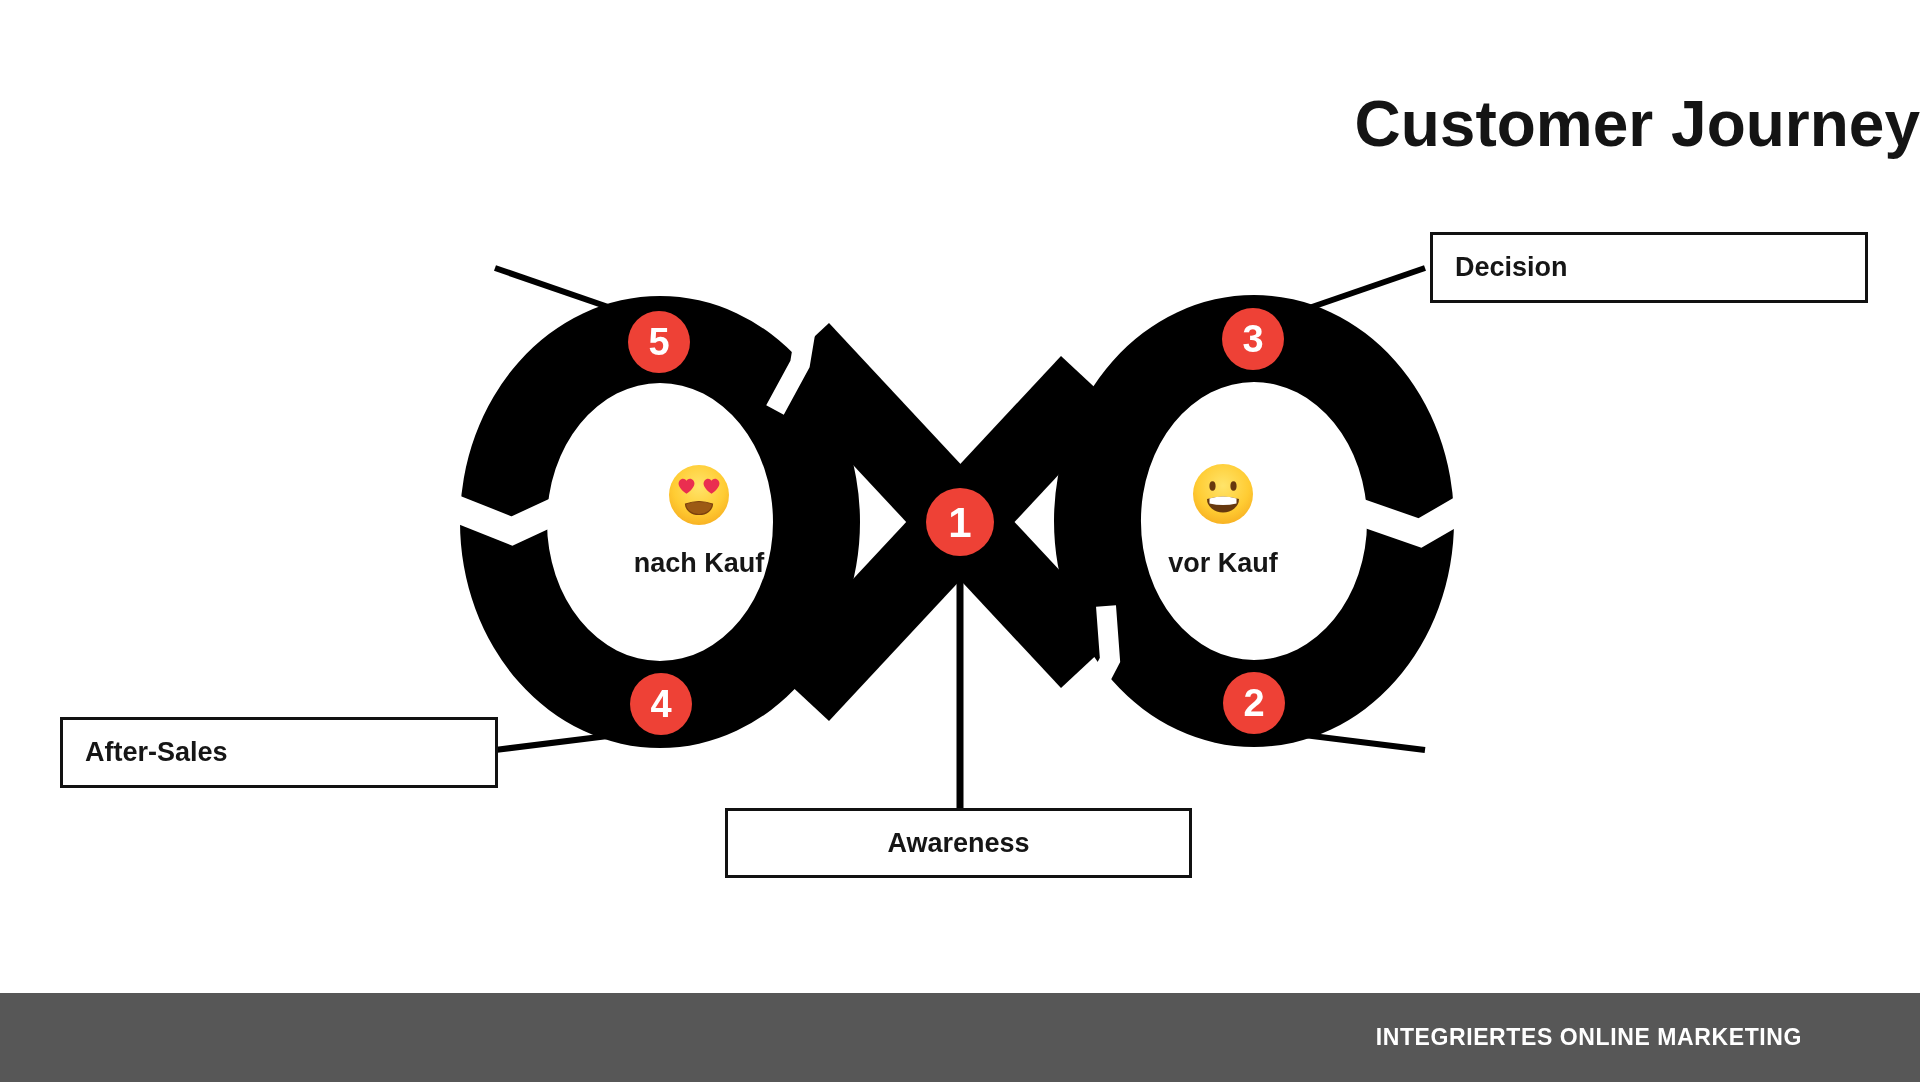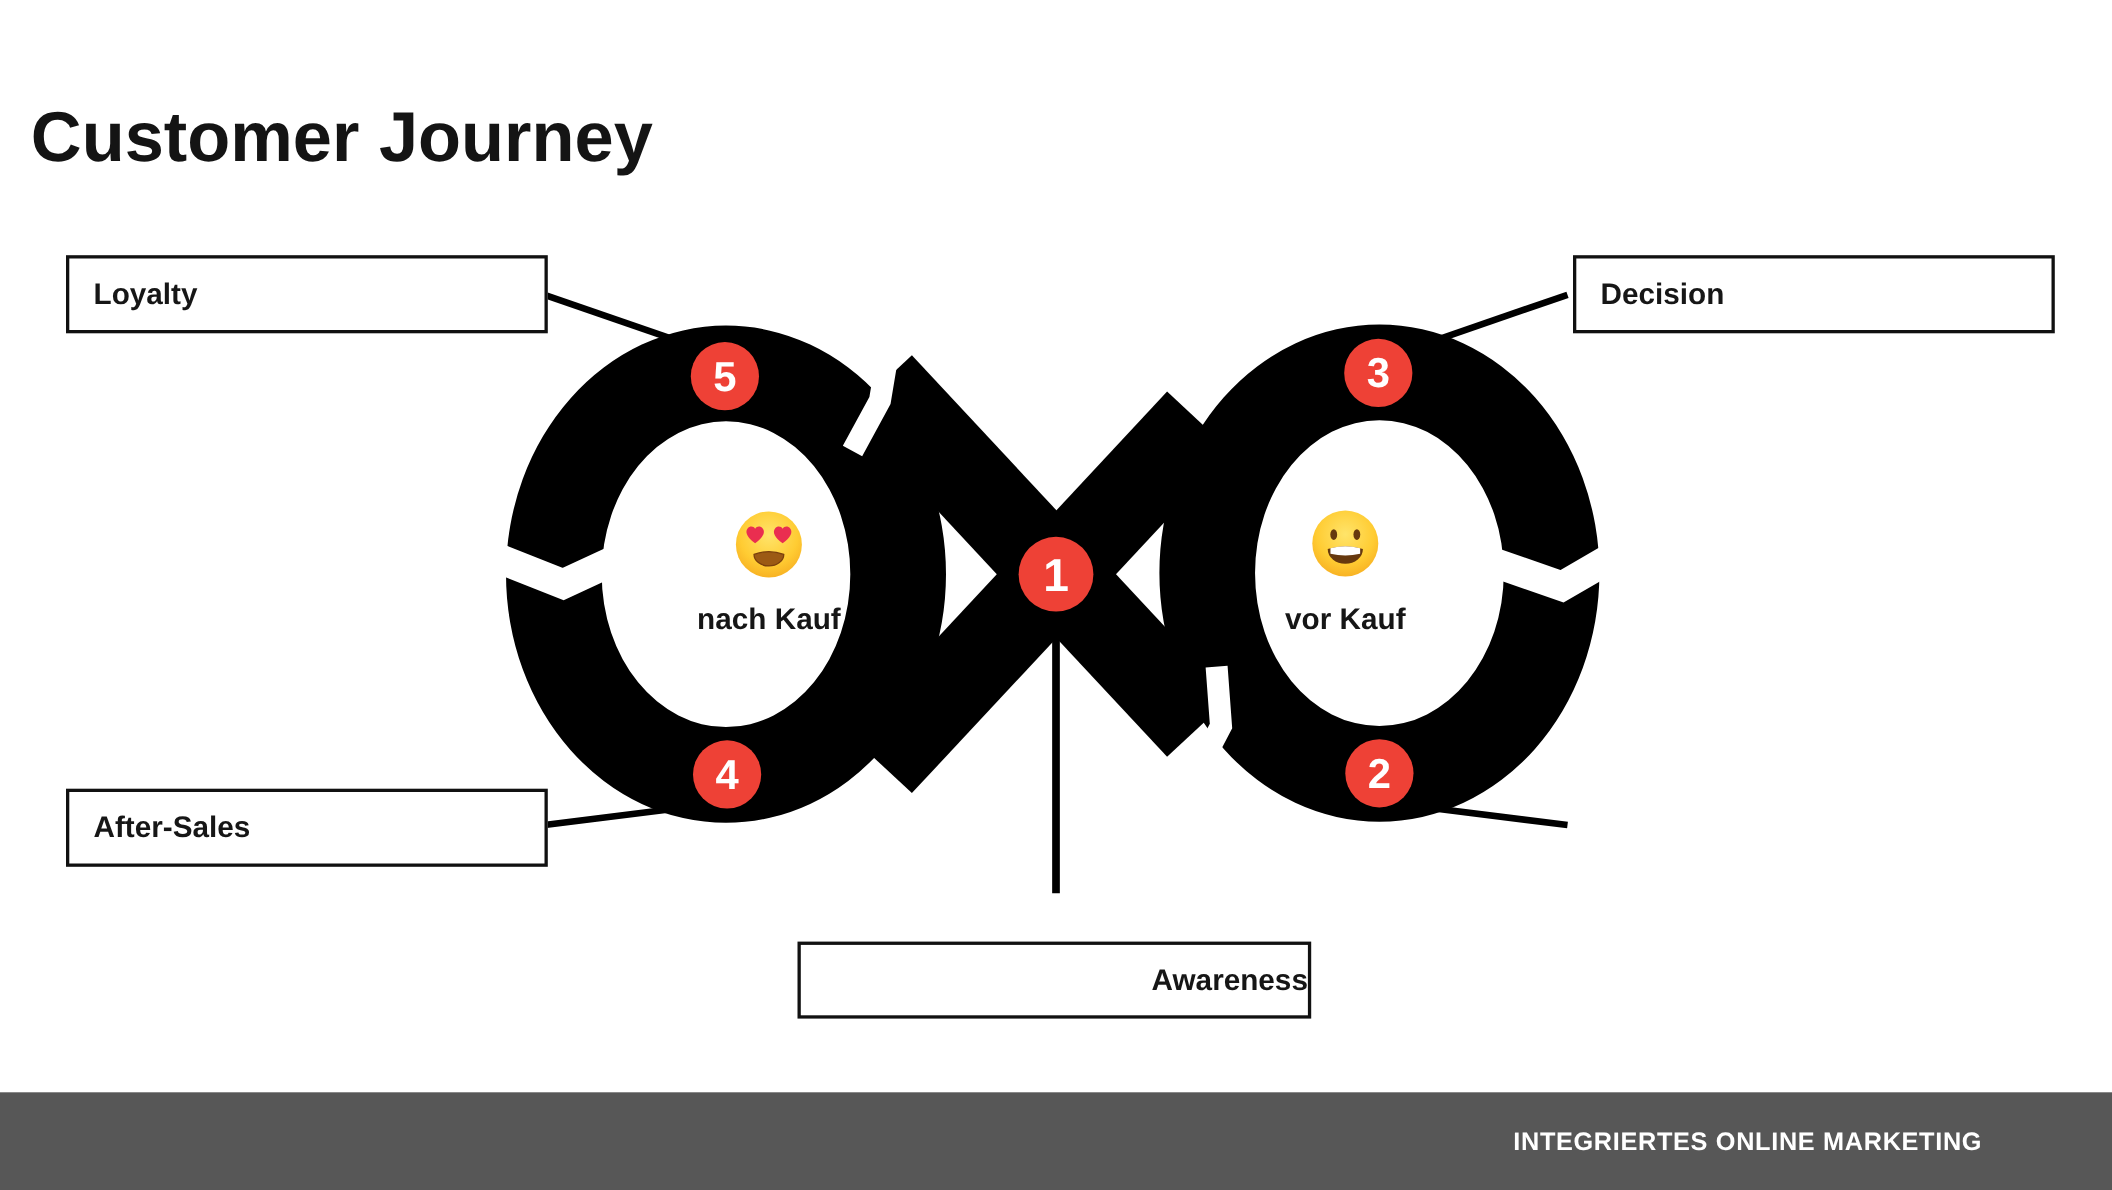--- a/index.html
+++ b/index.html
@@ -2,33 +2,33 @@
 <html><head>
 <meta charset="utf-8">
 <style>
   html,body { margin:0; padding:0; background:#ffffff; }
   .canvas {
     position:relative; width:1920px; height:1082px; overflow:hidden;
     background:#ffffff; font-family:"Liberation Sans", sans-serif;
   }
   .title {
     position:absolute; left:0; right:0; top:84px; height:80px; line-height:80px;
-    text-align:left; font-size:64px; font-weight:800; color:#141414;
+    text-align:right; font-size:64px; font-weight:800; color:#141414;
     letter-spacing:0px;
     padding-left:28px;
   }
   svg.diagram { position:absolute; left:0; top:0; width:1920px; height:1082px; }
   .label-box {
     position:absolute; box-sizing:border-box; height:71px;
     border:3px solid #111111; background:#ffffff;
     display:flex; align-items:center;
     font-size:27px; font-weight:600; color:#161616;
   }
   .box-left   { padding-left:22px; width:438px; }
-  .box-center { justify-content:flex-end;margin-top:48px; }
+  .box-center { justify-content:center; }
   #box-loyalty       { left:60px;   top:232px; }
   #box-decision      { left:1430px; top:232px; }
   #box-aftersales    { left:60px;   top:717px;text-align:right; }
   #box-consideration { left:1430px; top:717px; }
   #box-awareness     { left:725px;  top:808px; width:467px; height:70px; }
   .footer {
     position:absolute; left:0; bottom:0; width:1920px; height:89px;
     background:#575757; box-sizing:border-box;
     display:flex; align-items:center; justify-content:flex-end;
     padding-right:118px;
@@ -108,23 +108,20 @@
       <text x="1253" y="352" text-anchor="middle" font-size="38" font-weight="bold" fill="#ffffff">3</text>
 
       <circle cx="661" cy="704" r="31" fill="#ee4136"></circle>
       <text x="661" y="717" text-anchor="middle" font-size="38" font-weight="bold" fill="#ffffff">4</text>
 
       <circle cx="659" cy="342" r="31" fill="#ee4136"></circle>
       <text x="659" y="355" text-anchor="middle" font-size="38" font-weight="bold" fill="#ffffff">5</text>
     </g>
   </svg>
 
-  <div class="label-box box-left" id="box-loyalty">
-    <span>Loyalty</span>
-  </div>
   <div class="label-box box-left" id="box-decision">
     <span>Decision</span>
   </div>
   <div class="label-box box-left" id="box-aftersales">
     <span>After-Sales</span>
   </div>
   <div class="label-box box-center" id="box-awareness">
     <span>Awareness</span>
   </div>
 

